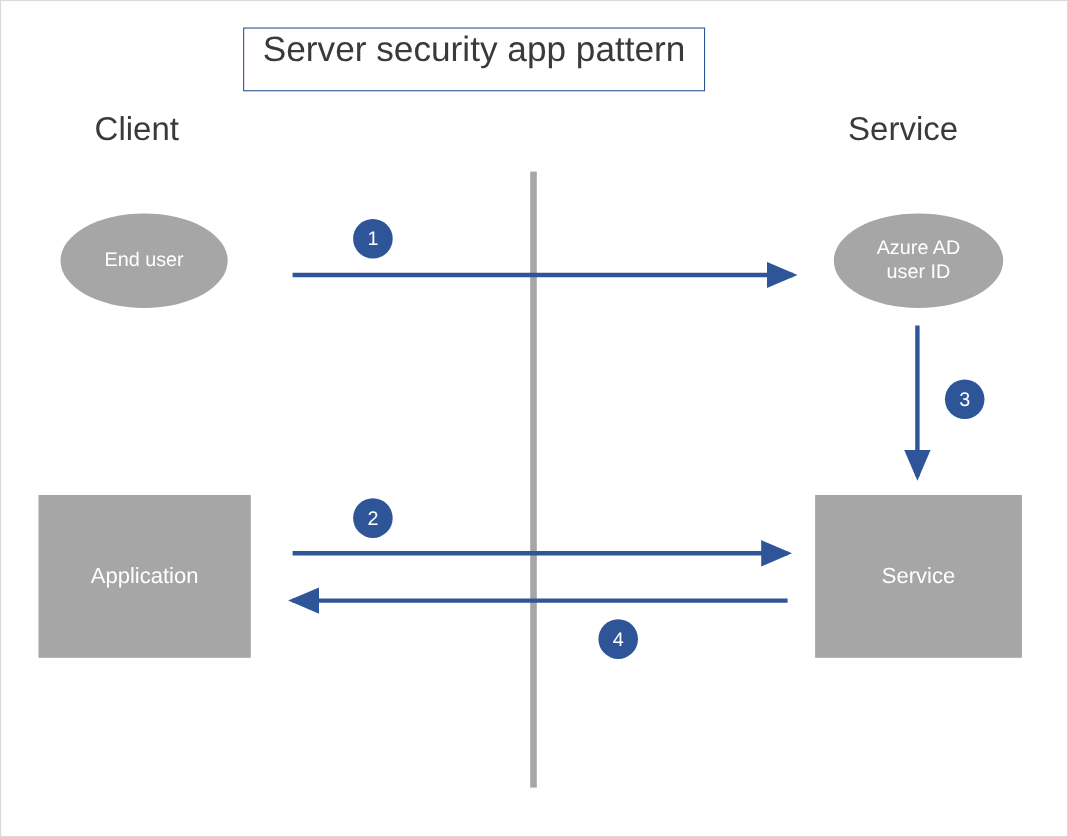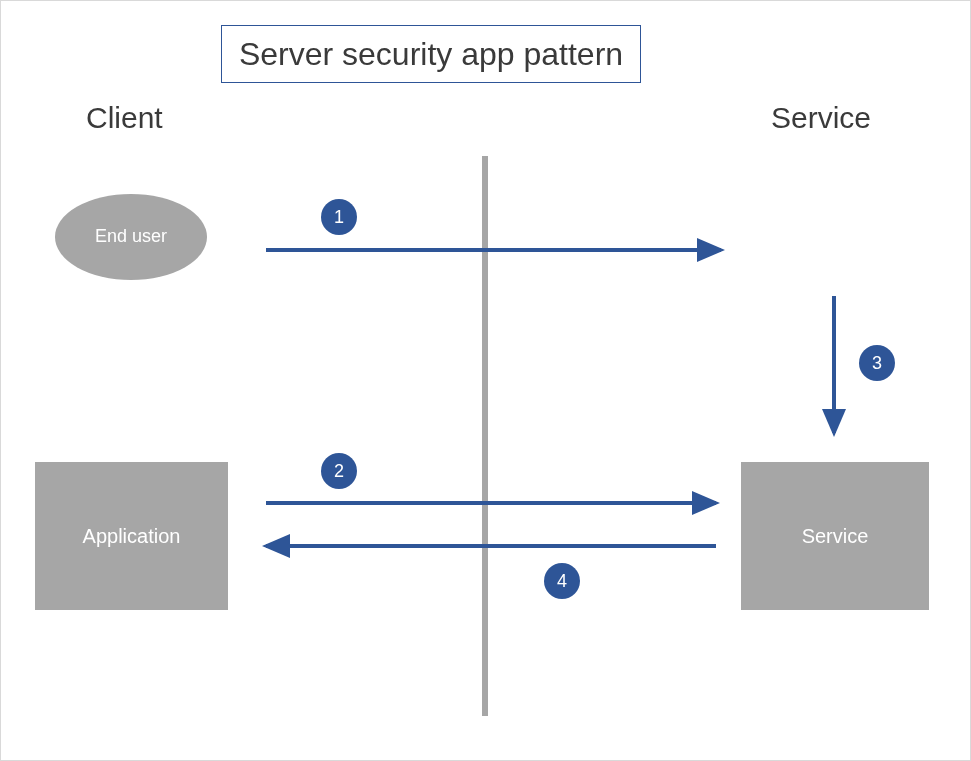--- a/index.html
+++ b/index.html
@@ -19,21 +19,20 @@
 
   
   .title-box {
     position: absolute;
     left: 220px;
     top: 24px;
     width: 418px;
     height: 56px;
     border: 1.5px solid #2e5597;
     display: flex;
-    align-items: center;
     justify-content: center;
     color: #3a3a3a;
     font-size: 32px;
     text-align: center;
     background: #ffffff;
   }
 
   
   .section-label {
     position: absolute;
@@ -64,21 +63,20 @@
   
   .rect-node {
     position: absolute;
     background: #a6a6a6;
     color: #ffffff;
     display: flex;
     align-items: center;
     justify-content: center;
     font-size: 20px;
     text-align: center;
-    margin-top: 12px;
   }
 
   
   .step-badge {
     position: absolute;
     width: 36px;
     height: 36px;
     background: #2e5597;
     border-radius: 50%;
     color: #ffffff;
@@ -101,20 +99,24 @@
 
   <div class="section-label" style="left:85px; top:100px;">Client</div>
   <div class="section-label" style="left:770px; top:100px;">Service</div>
 
   <div class="vline" style="left:481px; top:155px; width:6px; height:560px;"></div>
 
   <div class="ellipse-node" style="left:54px; top:193px; width:152px; height:86px;">
     <span>End user</span>
   </div>
 
+  <div class="ellipse-node" style="left:757px; top:193px; width:154px; height:86px;">
+    <span style="white-space:pre-line;">Azure AD
+user ID</span>
+  </div>
 
   <div class="rect-node" style="left:34px; top:449px; width:193px; height:148px;">
     <span>Application</span>
   </div>
 
   <div class="rect-node" style="left:740px; top:449px; width:188px; height:148px;">
     <span>Service</span>
   </div>
 
   <svg width="971" height="761" style="left:0; top:0;">

